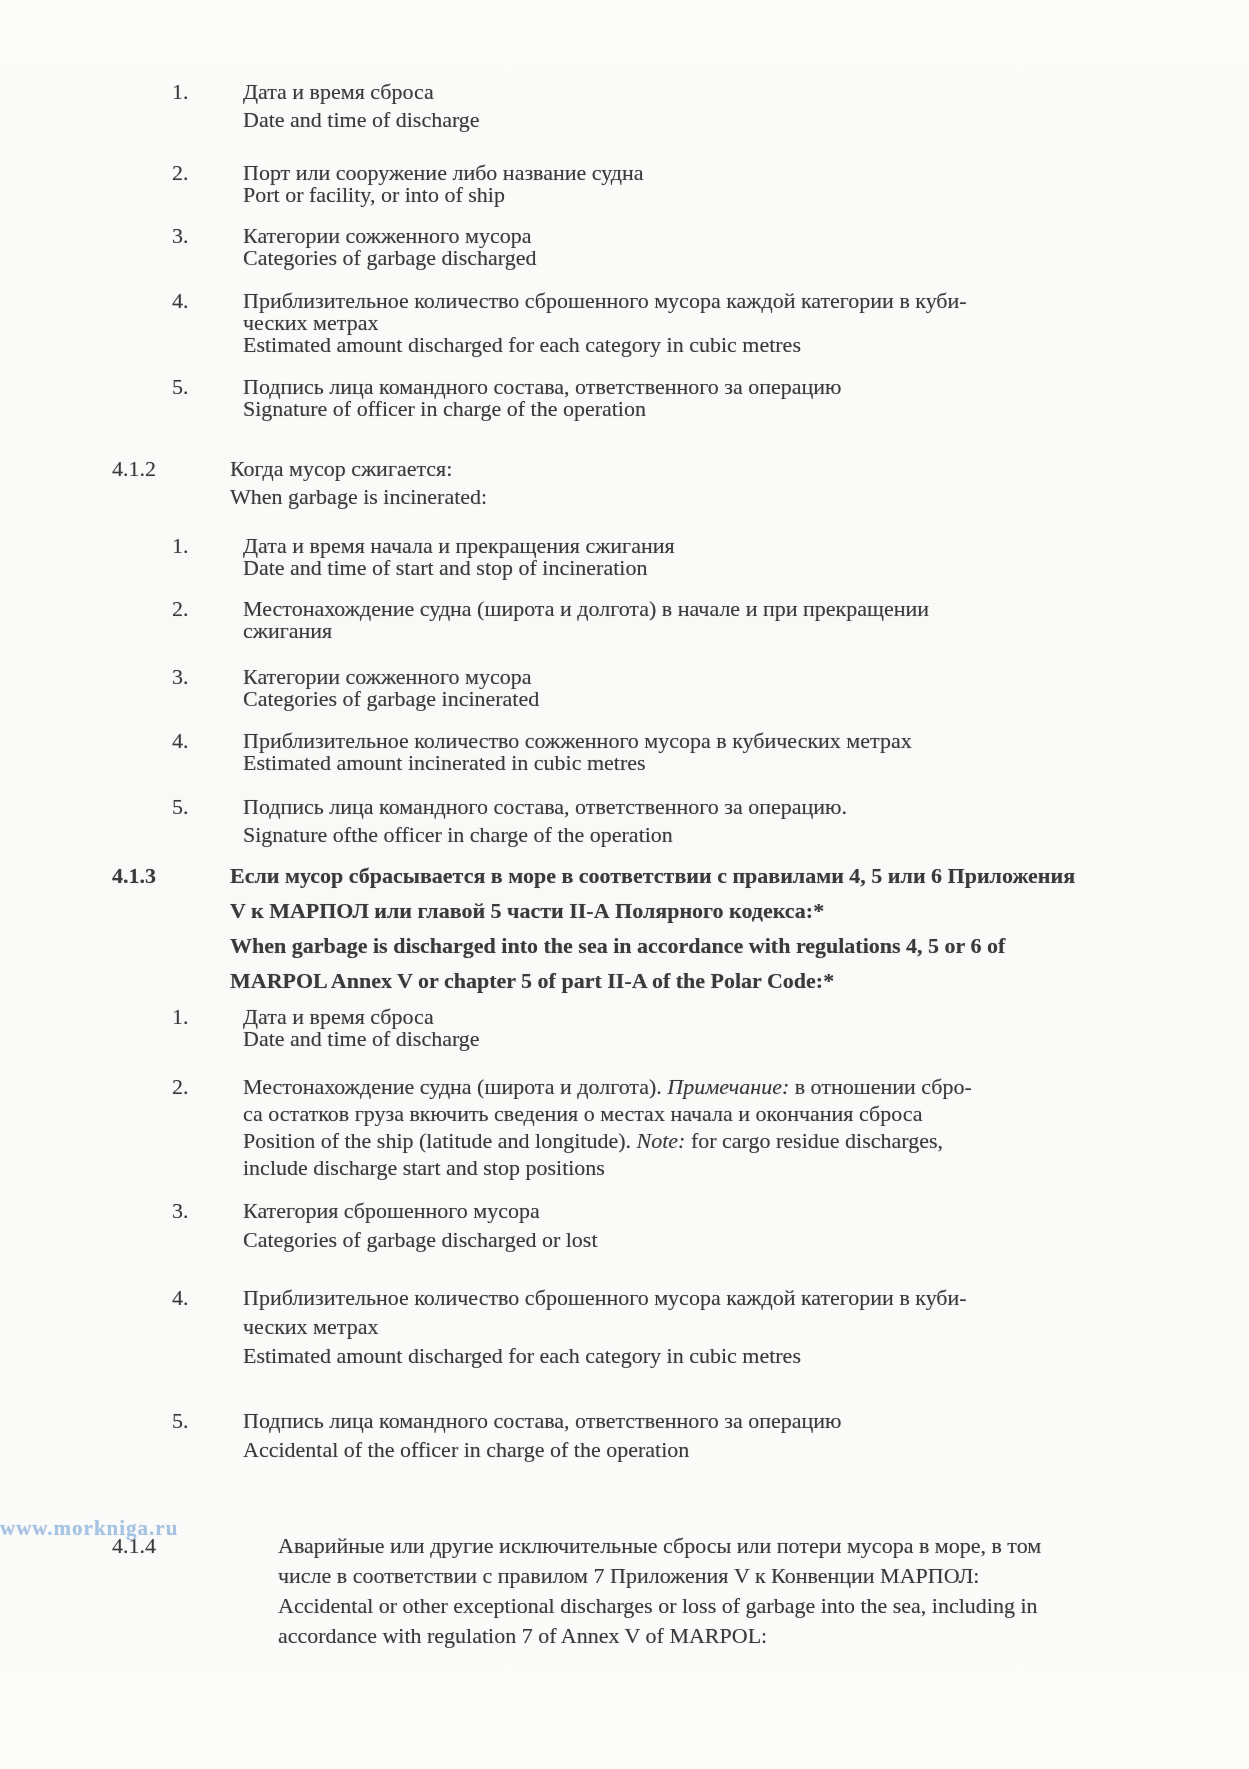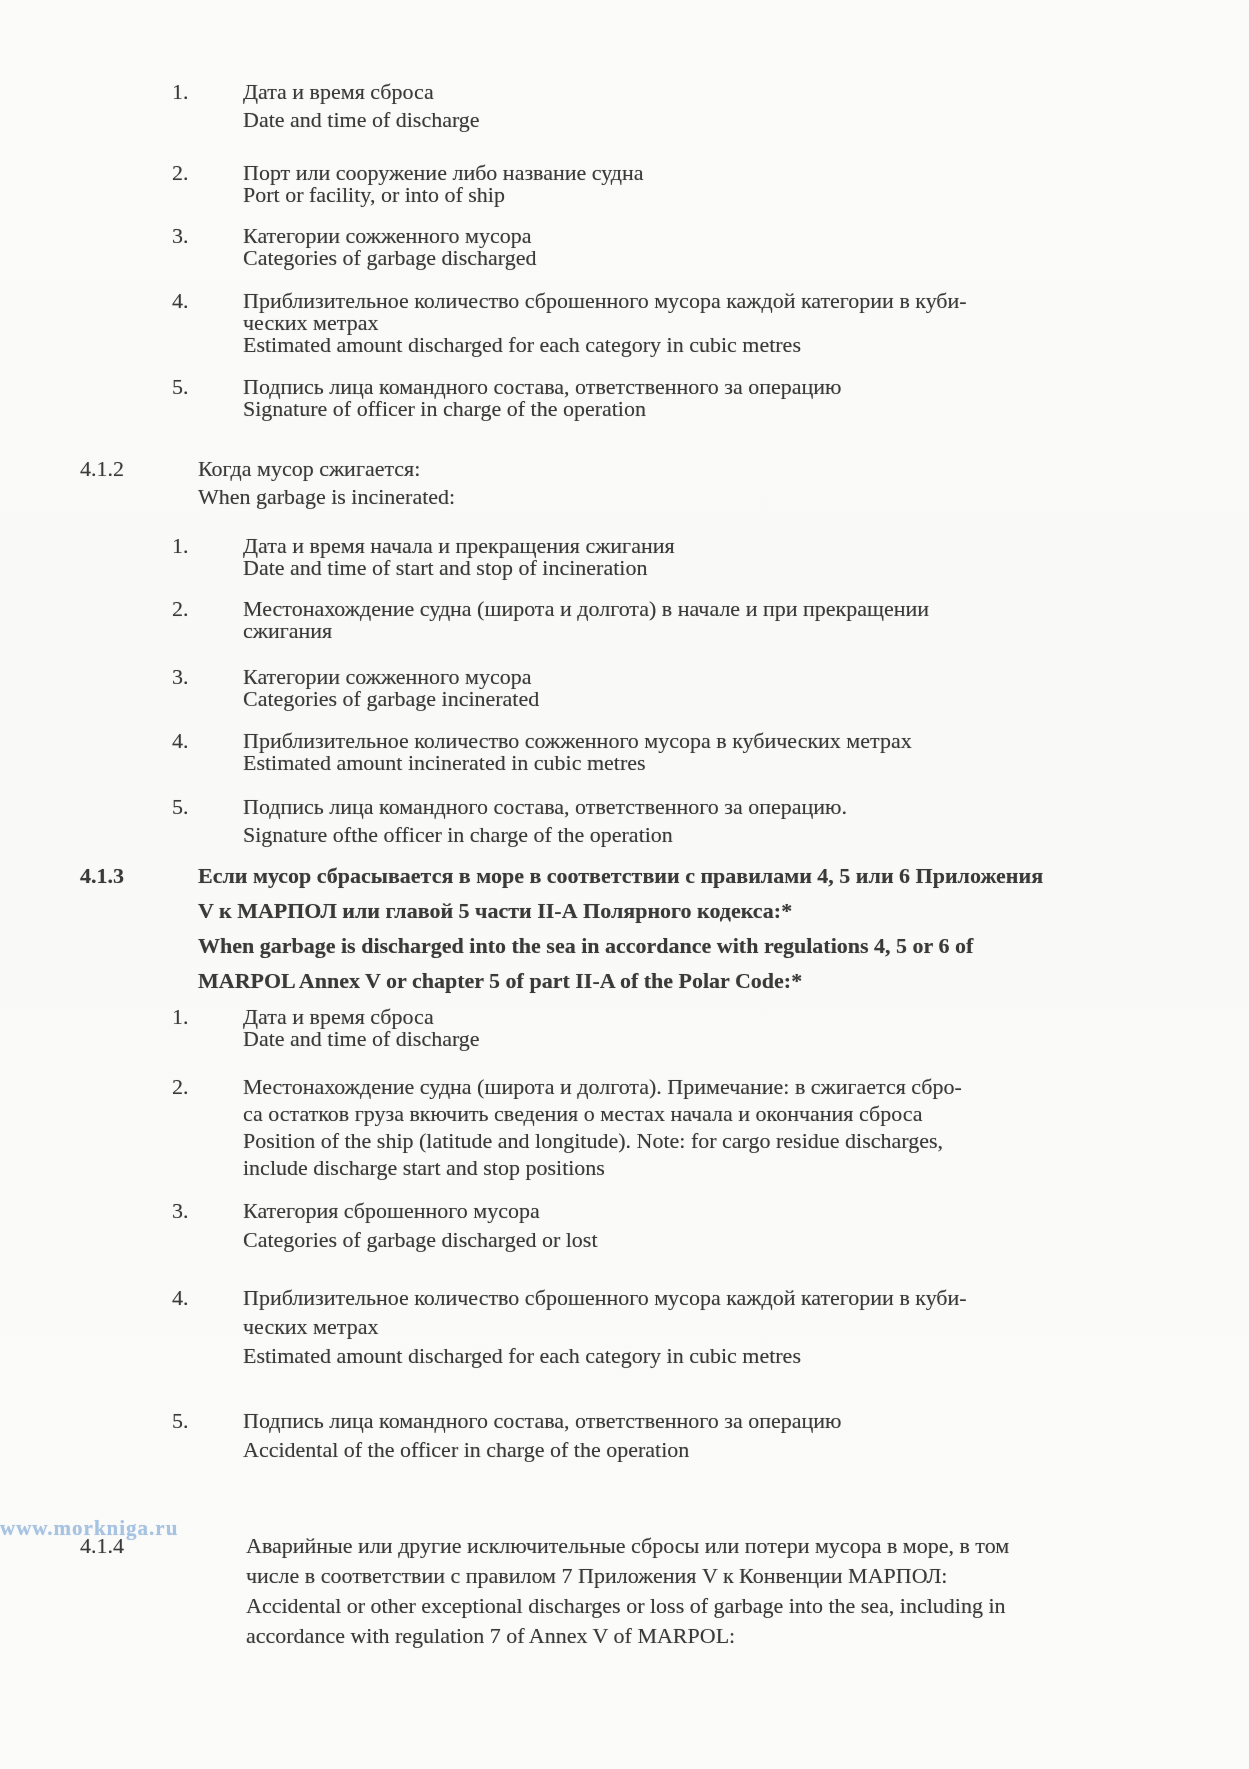--- a/index.html
+++ b/index.html
@@ -14,23 +14,23 @@
     box-sizing:border-box;
     padding-top:78px;
     overflow:hidden;
     background:linear-gradient(180deg,#fbfbf9 0%,#f9f9f7 40%,#fbfbfa 100%);
     color:#3a3a3a;
     font-size:22px;
     text-shadow:0 0 1px rgba(90,90,90,.45);
   }
   .row{display:grid;}
   .item{margin-left:172px;margin-right:60px;grid-template-columns:71px auto;}
-  .sect{margin-left:80px;margin-right:40px;grid-template-columns:118px auto;}
+  .sect{margin-left:112px;margin-right:40px;grid-template-columns:118px auto;}
   .ml{white-space:pre-line;}
-  .it{}
+  .it{font-style:italic;}
   .lh22{line-height:22px;}
   .lh27{line-height:27px;}
   .lh28{line-height:28px;}
   .lh29{line-height:29px;}
   .lh30{line-height:30px;}
   .lh35{line-height:35px;}
   .mb8{margin-bottom:8px;font-weight:bold;}   .mb9{margin-bottom:9px;}
   .mb15{margin-bottom:15px;} .mb19{margin-bottom:19px;}
   .mb20{margin-bottom:20px;} .mb21{margin-bottom:21px;}
   .mb23{margin-bottom:23px;} .mb24{margin-bottom:24px;}
@@ -157,21 +157,21 @@
     <div>1.</div>
     <div>
       <div class="ml">Дата и время сброса</div>
       <div class="ml">Date and time of discharge</div>
     </div>
   </div>
 
   <div class="row item lh27 mb15">
     <div>2.</div>
     <div>
-      <div><span>Местонахождение судна (широта и долгота). </span><span class="it">Примечание:</span><span> в сжигается сбро-</span></div>
+      <div><span>Местонахождение судна (широта и долгота). </span><span class="it">Примечание:</span><span> в отношении сбро-</span></div>
       <div>са остатков груза вкючить сведения о местах начала и окончания сброса</div>
       <div><span>Position of the ship (latitude and longitude). </span><span class="it">Note:</span><span> for cargo residue discharges,</span></div>
       <div>include discharge start and stop positions</div>
     </div>
   </div>
 
   <div class="row item lh29 mb29">
     <div>3.</div>
     <div>
       <div class="ml">Категория сброшенного мусора</div>

